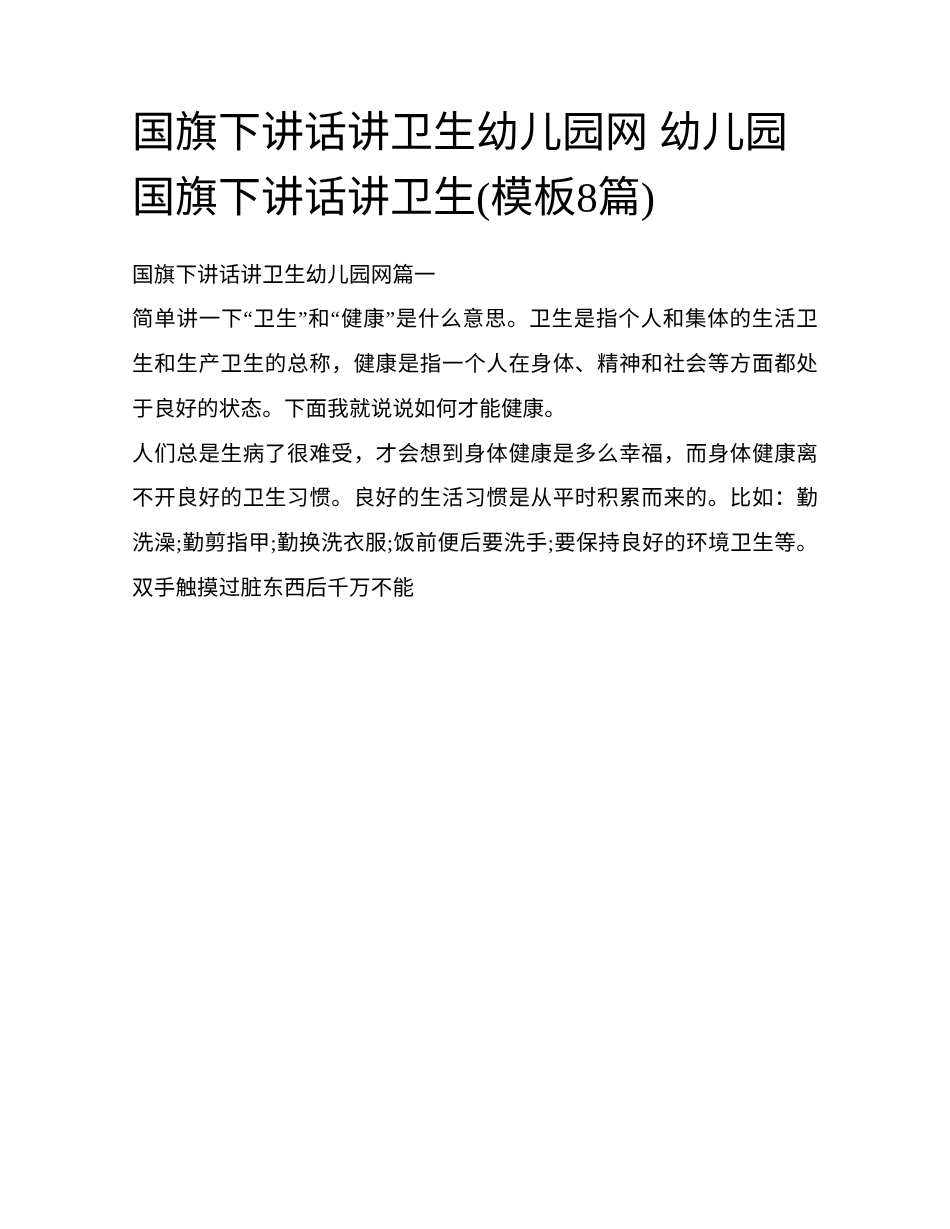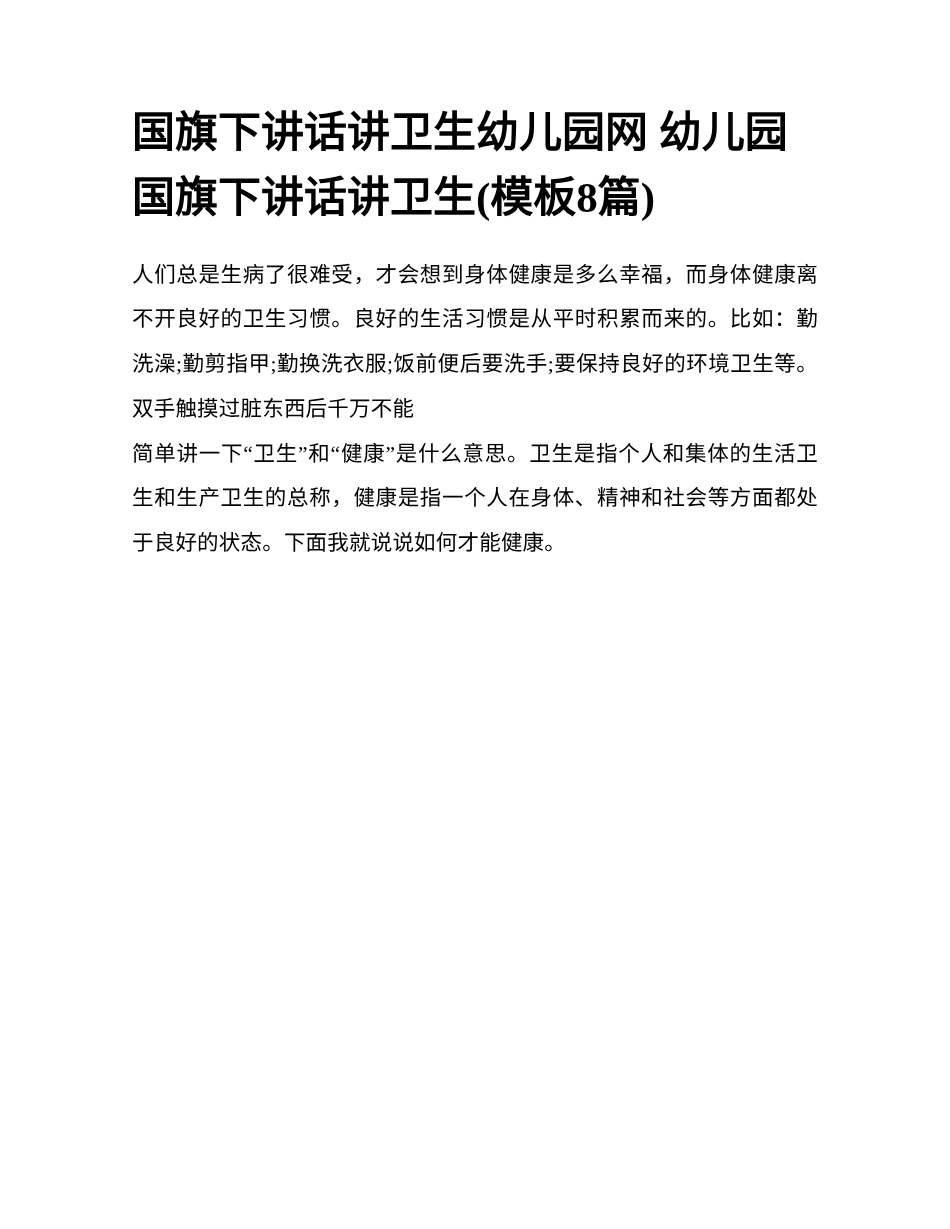--- a/index.html
+++ b/index.html
@@ -16,21 +16,21 @@
   }
   .page {
     width: 950px;
     height: 1229px;
     box-sizing: border-box;
     padding: 100px 132px 0 132px;
     position: relative;
   }
   .doc-title {
     font-family: "Liberation Serif", "DejaVu Serif", serif;
-    font-weight: bold;
+    font-weight: normal;
     font-size: 43px;
     line-height: 1.52;
     letter-spacing: 0px;
     margin: 0 0 22px 0;
     word-break: break-all;
   }
   .para {
     font-size: 21.5px;
     line-height: 2.08;
     margin: 0;
@@ -40,15 +40,16 @@
   }
   .para + .para {
     margin-top: 0px;
   }
 </style>
 </head>
 <body>
 
 <div class="page">
   <h1 class="doc-title">国旗下讲话讲卫生幼儿园网 幼儿园国旗下讲话讲卫生(模板8篇)</h1>
+  <p class="para">国旗下讲话讲卫生幼儿园网篇一</p>
+  <p class="para">简单讲一下“卫生”和“健康”是什么意思。卫生是指个人和集体的生活卫生和生产卫生的总称，健康是指一个人在身体、精神和社会等方面都处于良好的状态。下面我就说说如何才能健康。</p>
   <p class="para">人们总是生病了很难受，才会想到身体健康是多么幸福，而身体健康离不开良好的卫生习惯。良好的生活习惯是从平时积累而来的。比如：勤洗澡;勤剪指甲;勤换洗衣服;饭前便后要洗手;要保持良好的环境卫生等。双手触摸过脏东西后千万不能</p>
-  <p class="para">简单讲一下“卫生”和“健康”是什么意思。卫生是指个人和集体的生活卫生和生产卫生的总称，健康是指一个人在身体、精神和社会等方面都处于良好的状态。下面我就说说如何才能健康。</p>
 </div>
 
 </body></html>

